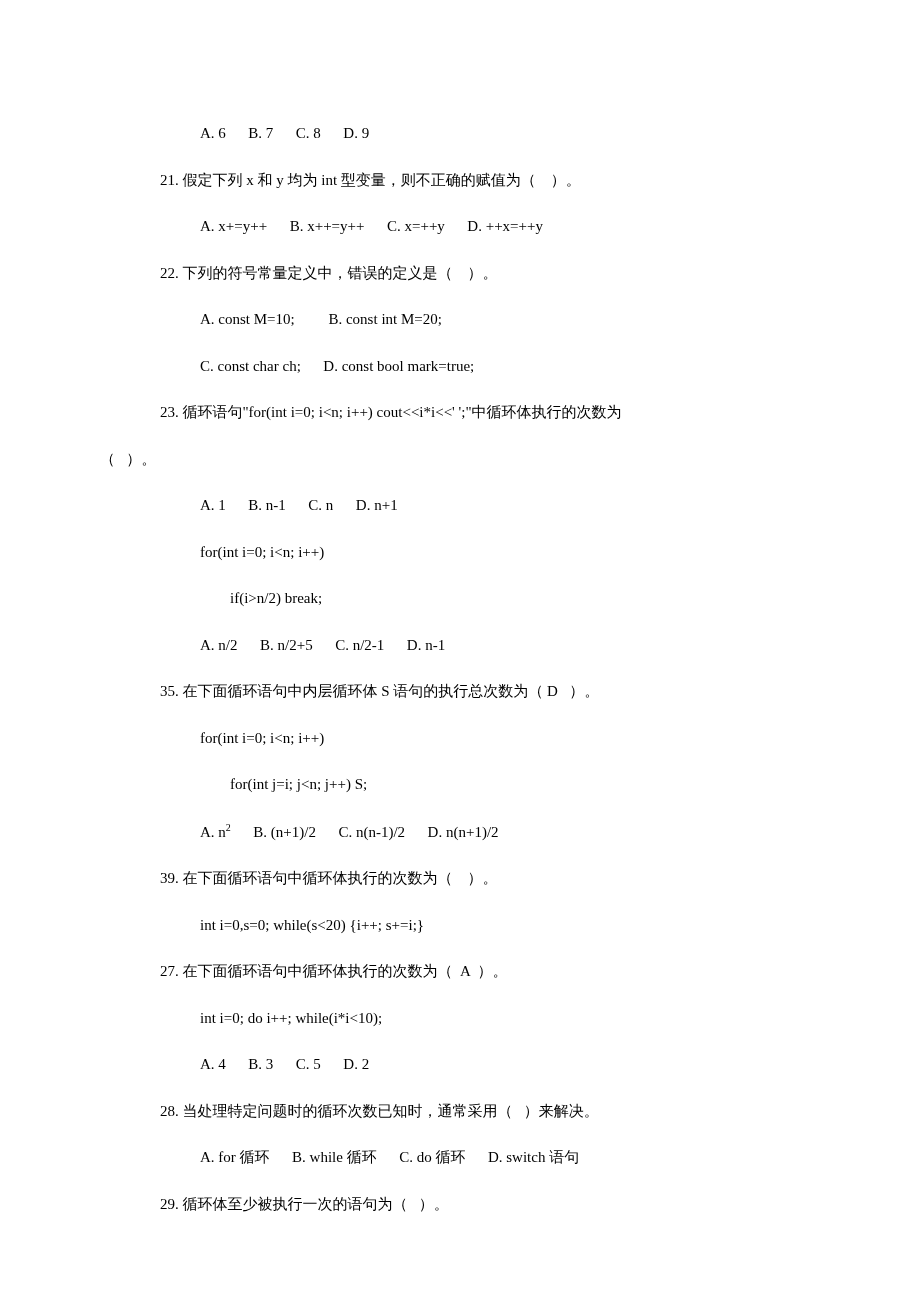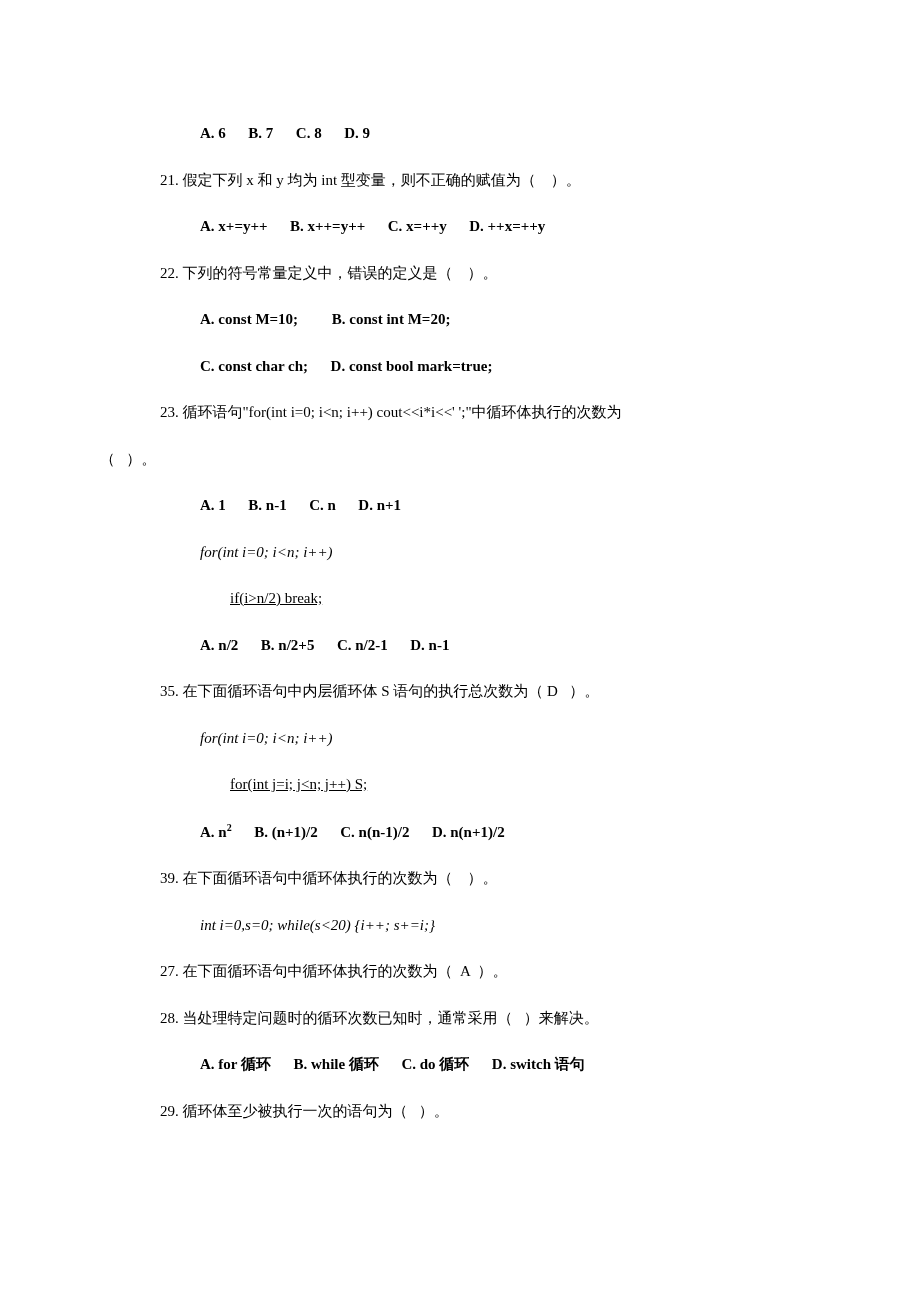--- a/index.html
+++ b/index.html
@@ -19,32 +19,29 @@
     padding-left: 100px;
     padding-right: 70px;
   }
   .line {
     margin: 0;
     padding: 12px 0;
     white-space: pre;
   }
   .opt-line {
     padding-left: 100px;
-    font-weight: bold;
   }
   .q-line {
     padding-left: 60px;
   }
   .code-line {
     padding-left: 100px;
-    font-style: italic;
   }
   .code-indent {
     padding-left: 130px;
-    text-decoration: underline;
   }
   .left-start {
     padding-left: 0px;
   }
   sup {
     font-size: 10px;
     vertical-align: super;
   }
 </style>
 </head>
@@ -71,19 +68,21 @@
 
   <p class="line q-line">35. 在下面循环语句中内层循环体 S 语句的执行总次数为（ D   ）。</p>
   <p class="line code-line">for(int i=0; i&lt;n; i++)</p>
   <p class="line code-indent">for(int j=i; j&lt;n; j++) S;</p>
   <p class="line opt-line"><span>A. n</span><sup>2</sup><span>      B. (n+1)/2      C. n(n-1)/2      D. n(n+1)/2</span></p>
 
   <p class="line q-line">39. 在下面循环语句中循环体执行的次数为（    ）。</p>
   <p class="line code-line">int i=0,s=0; while(s&lt;20) {i++; s+=i;}</p>
 
   <p class="line q-line">27. 在下面循环语句中循环体执行的次数为（  A  ）。</p>
+  <p class="line code-line">int i=0; do i++; while(i*i&lt;10);</p>
+  <p class="line opt-line">A. 4      B. 3      C. 5      D. 2</p>
 
   <p class="line q-line">28. 当处理特定问题时的循环次数已知时，通常采用（   ）来解决。</p>
   <p class="line opt-line">A. for 循环      B. while 循环      C. do 循环      D. switch 语句</p>
 
   <p class="line q-line">29. 循环体至少被执行一次的语句为（   ）。</p>
 
 </div>
 
 </body></html>

